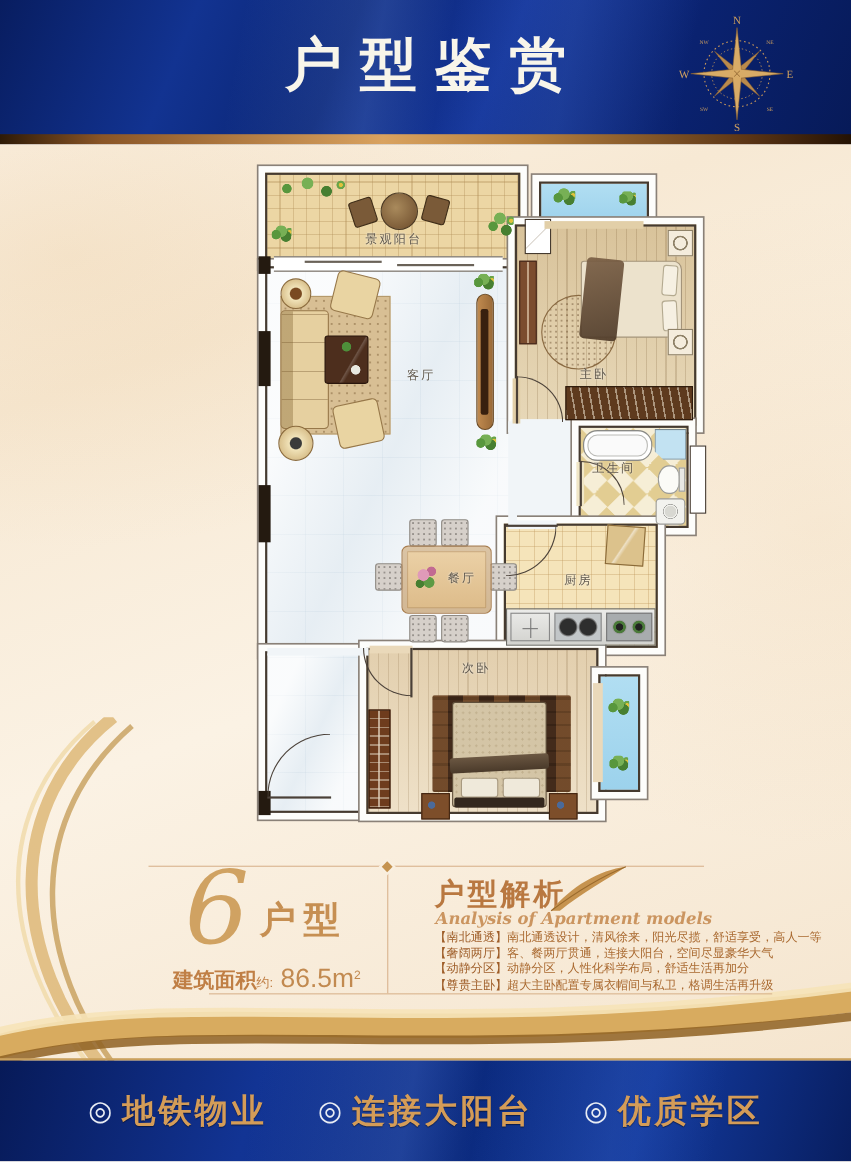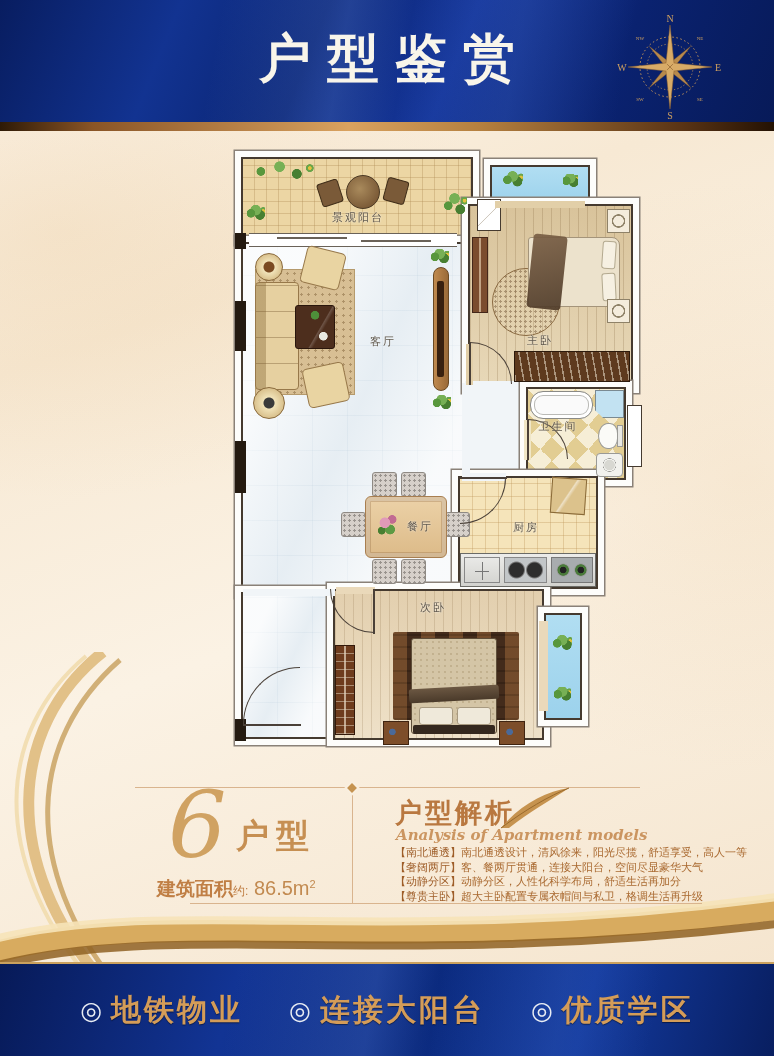--- a/index.html
+++ b/index.html
@@ -66,21 +66,21 @@
   .vline{position:absolute;width:1px;background:#d9b48e;}
   .orn{position:absolute;width:7px;height:7px;background:#c59350;transform:translate(-50%,-50%) rotate(45deg);
     box-shadow:0 0 0 2px #f9efe0;}
   .big-num{position:absolute;font-family:"DejaVu Serif","Liberation Serif",serif;font-style:italic;
     font-size:92px;line-height:1;color:#d0a262;}
   .unit-suffix{position:absolute;font-family:"Liberation Serif","DejaVu Serif",serif;font-weight:bold;
     font-size:33px;color:#c68f52;letter-spacing:7px;}
   .unit-layout{position:absolute;font-size:22px;font-weight:bold;color:#c07f45;letter-spacing:5px;}
   .area-line{position:absolute;color:#c07f45;font-size:19px;font-weight:bold;}
   .area-line .approx{font-size:12px;font-weight:normal;}
-  .area-line .val{font-size:20px;font-weight:normal;color:#c28a50;}
+  .area-line .val{font-size:24px;font-weight:normal;color:#c28a50;}
   .ana-title{position:absolute;font-family:"Liberation Serif","DejaVu Serif",serif;font-weight:bold;
     font-size:27px;color:#b97840;letter-spacing:3px;}
   .ana-sub{position:absolute;font-family:"DejaVu Serif","Liberation Serif",serif;font-style:italic;
     font-size:15px;color:#cb9560;font-weight:bold;}
   .ana-points{position:absolute;left:395px;top:845px;width:372px;}
   .pt{font-size:11px;line-height:14.6px;color:#aa6a31;white-space:nowrap;}
   .pt .tag{color:#9e5d28;text-align:right;}
   
   .gold-wave{position:absolute;left:0;top:868px;width:774px;height:110px;}
   .gold-swirl{position:absolute;left:-22px;top:652px;width:170px;height:360px;}

